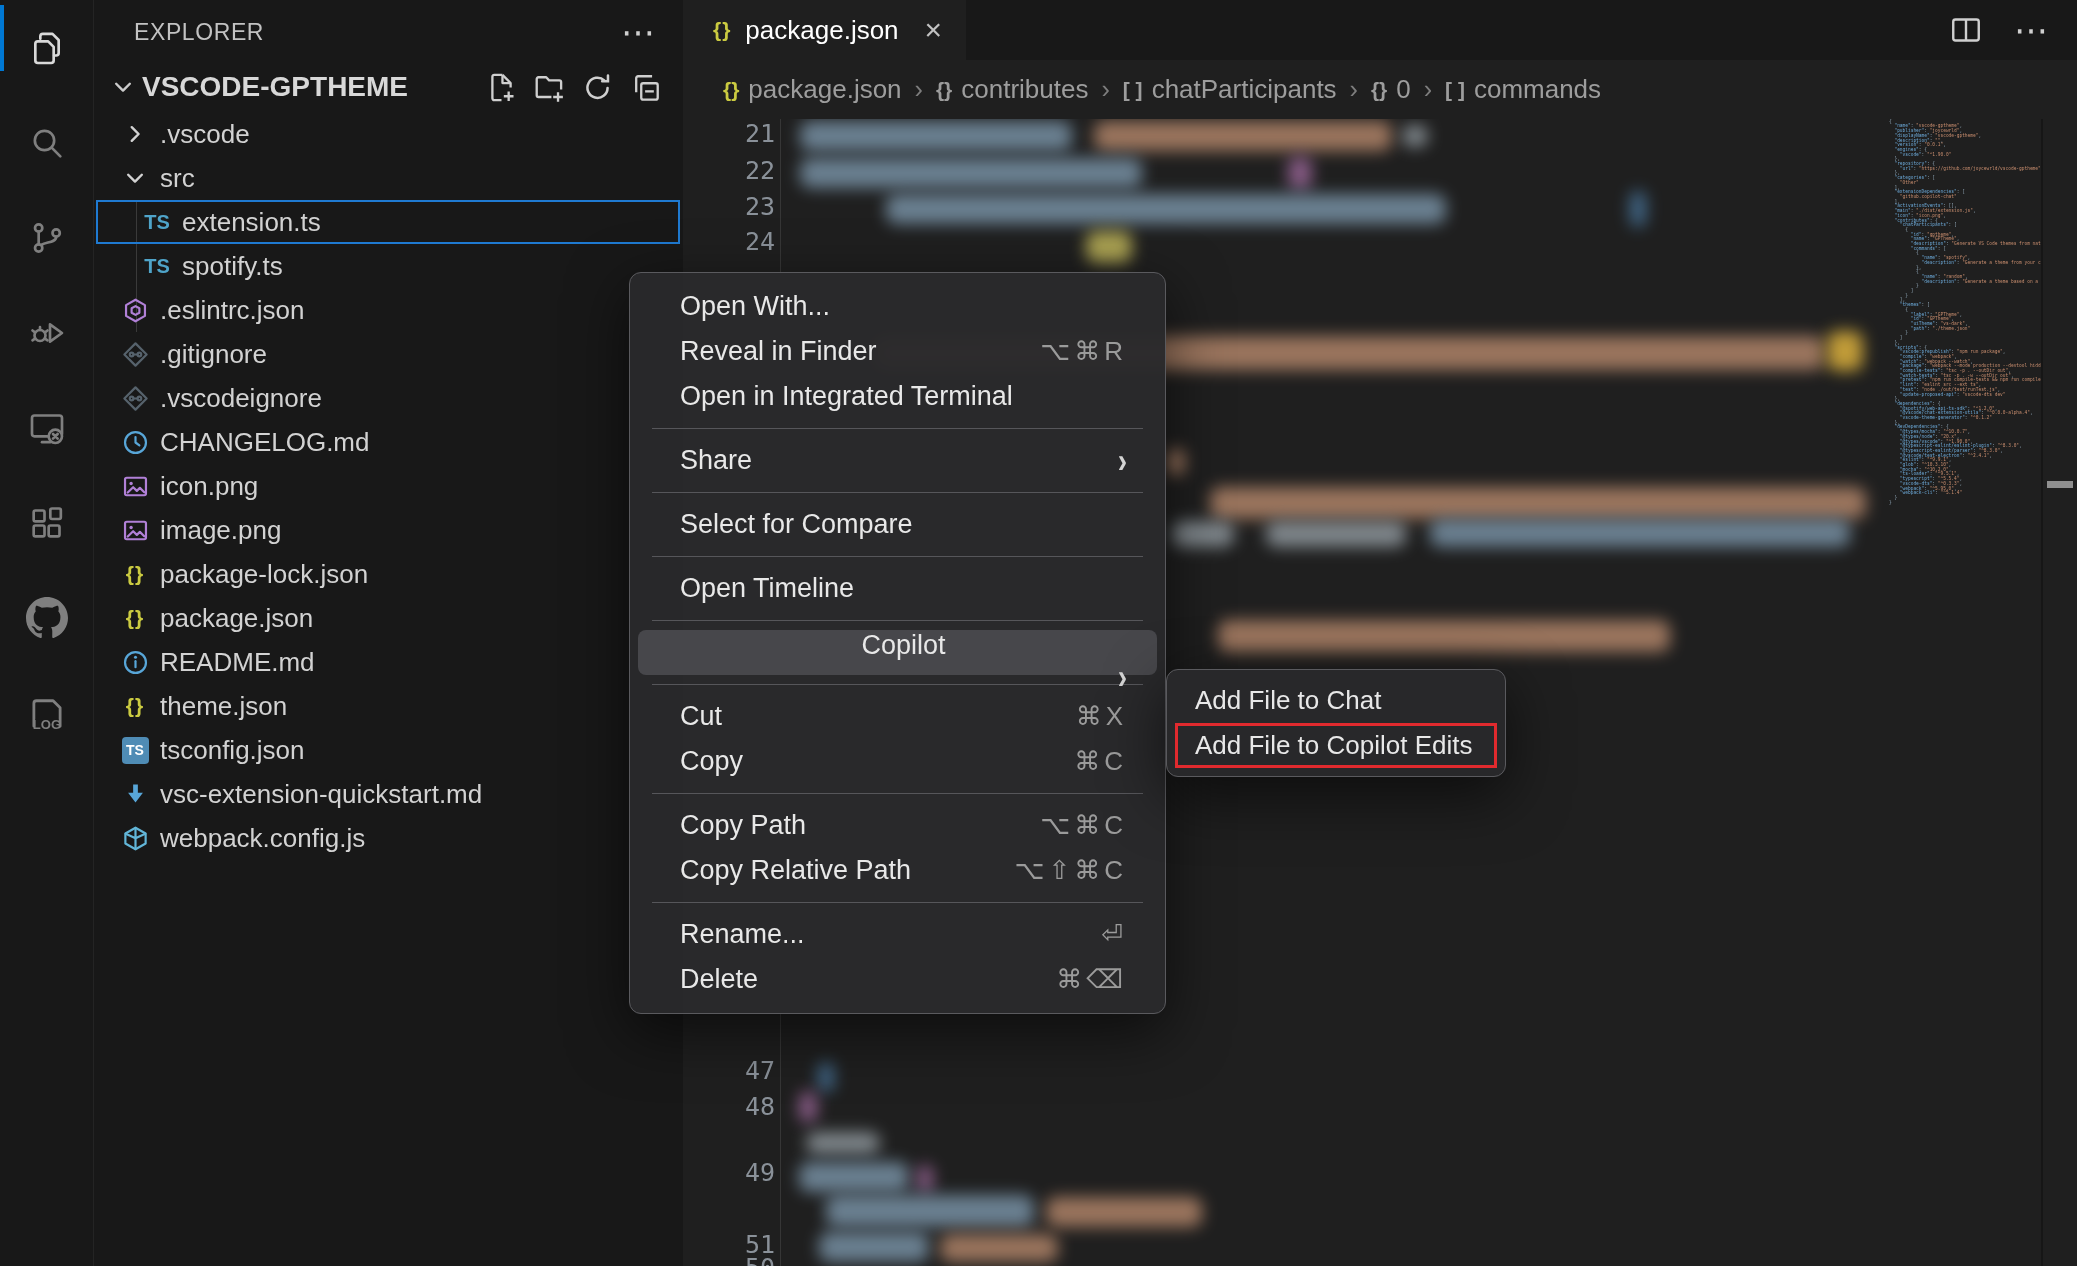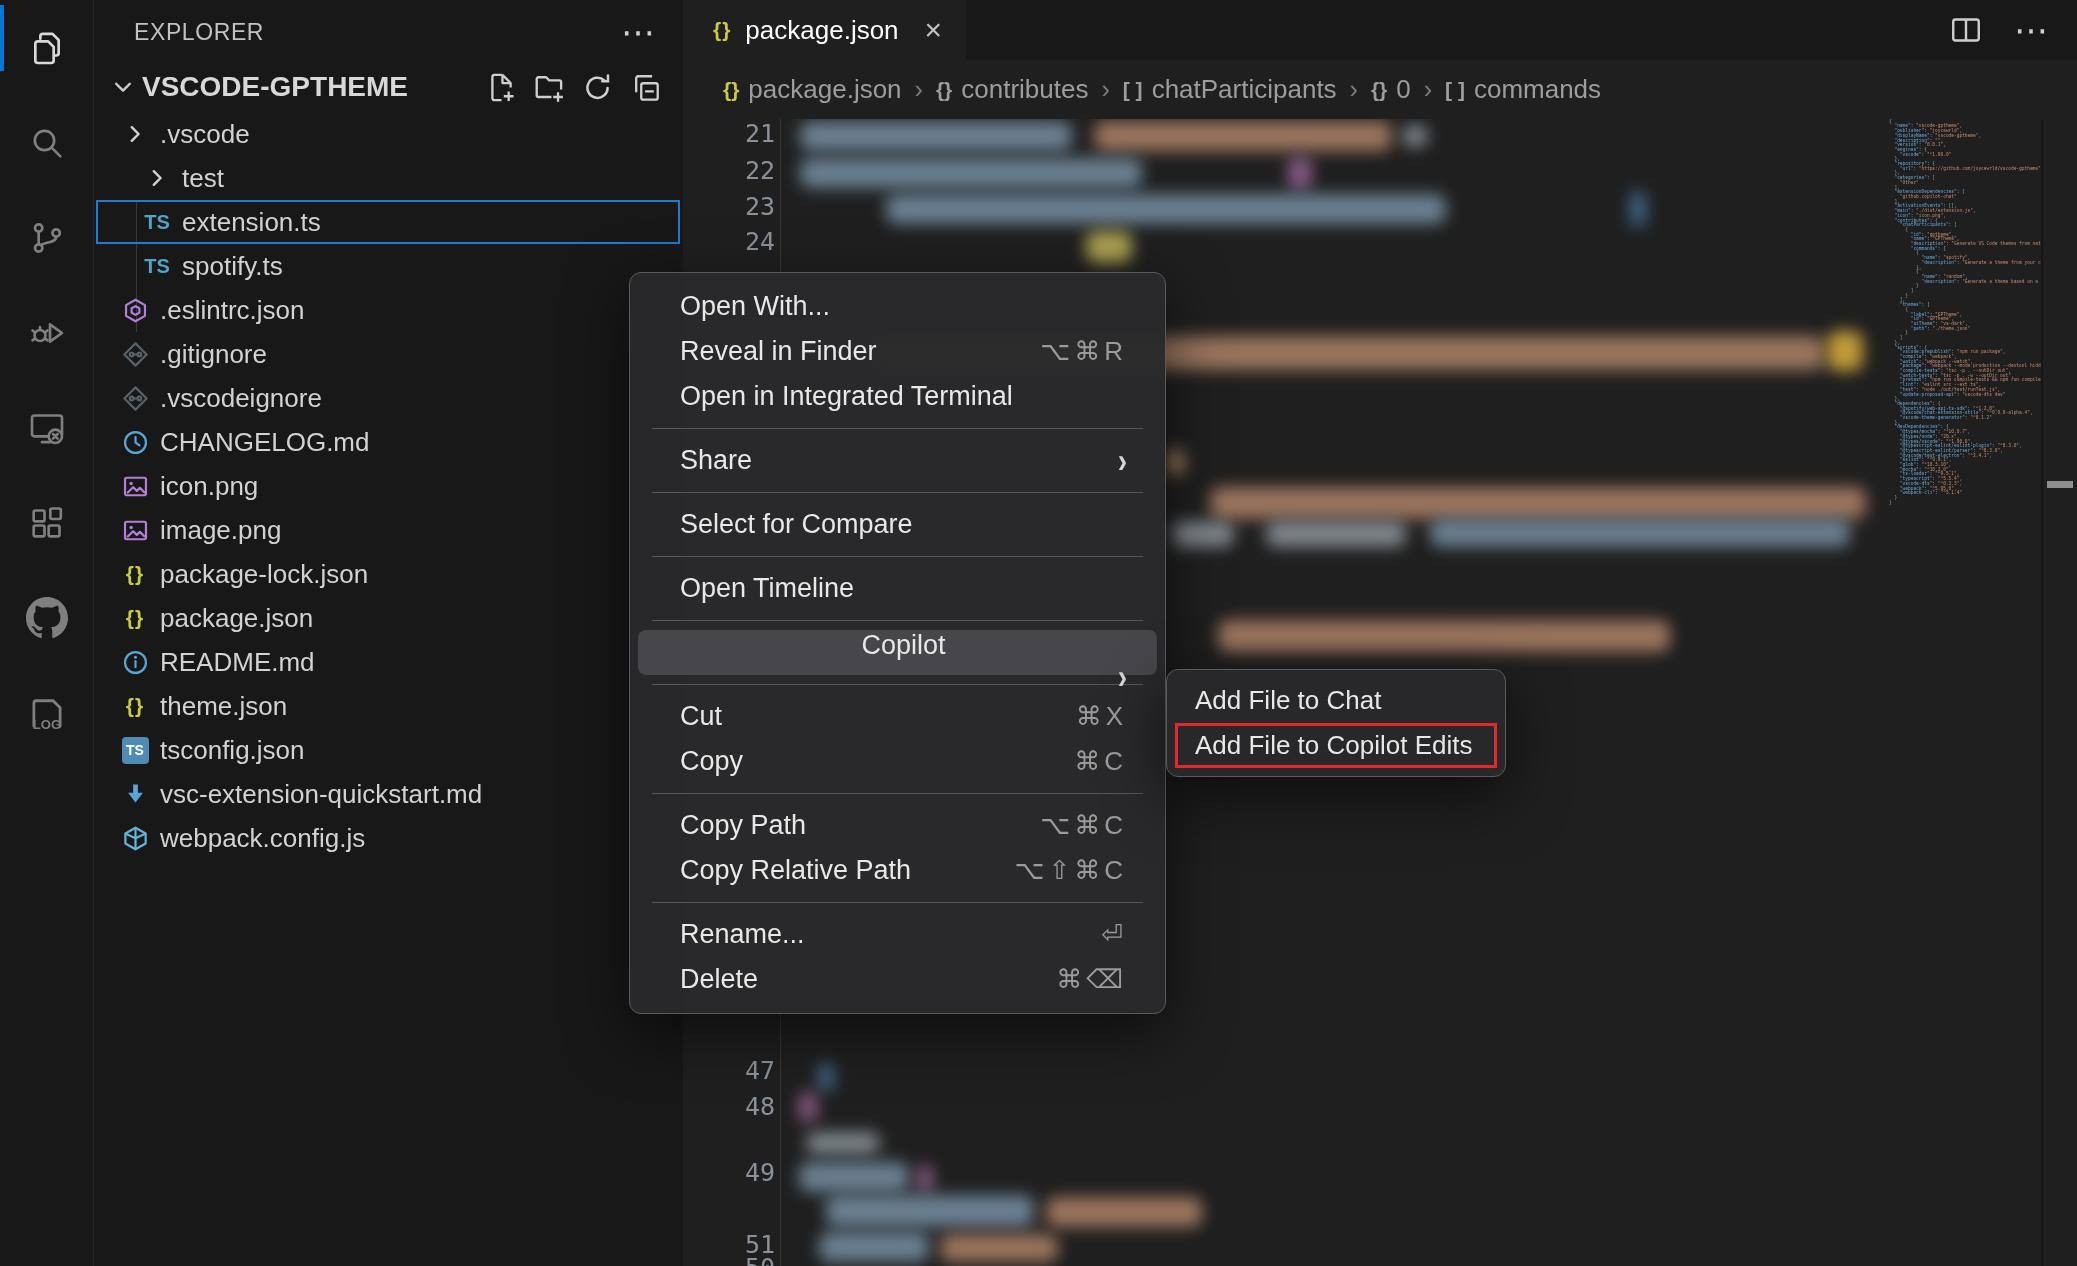--- a/index.html
+++ b/index.html
@@ -221,27 +221,27 @@
     <div class="tree" id="fileTree">
       <div class="guide"></div>
     <div class="tree-row ind0">
           <span class="box">
             <svg width="26" height="26" viewBox="0 0 16 16" fill="none" stroke="currentColor" stroke-width="1.5" stroke-linecap="round" stroke-linejoin="round">
               <path d="M6 3.8 10.2 8 6 12.2"></path>
             </svg>
           </span>
           <span>.vscode</span>
         </div>
-        <div class="tree-row ind1">
+        <div class="tree-row ind0">
           <span class="box">
             <svg width="26" height="26" viewBox="0 0 16 16" fill="none" stroke="currentColor" stroke-width="1.5" stroke-linecap="round" stroke-linejoin="round">
-              <path d="M6 3.8 10.2 8 6 12.2"></path>
-            </svg>
-          </span>
-          <span>test</span>
+              <path d="M3.8 6 8 10.2 12.2 6"></path>
+            </svg>
+          </span>
+          <span>src</span>
         </div>
         <div class="tree-row ind1 selected">
           <span class="box">
             <span class="ts-icon">TS</span>
           </span>
           <span>extension.ts</span>
           <span class="sel-frame"></span>
         </div>
         <div class="tree-row ind1">
           <span class="box">

